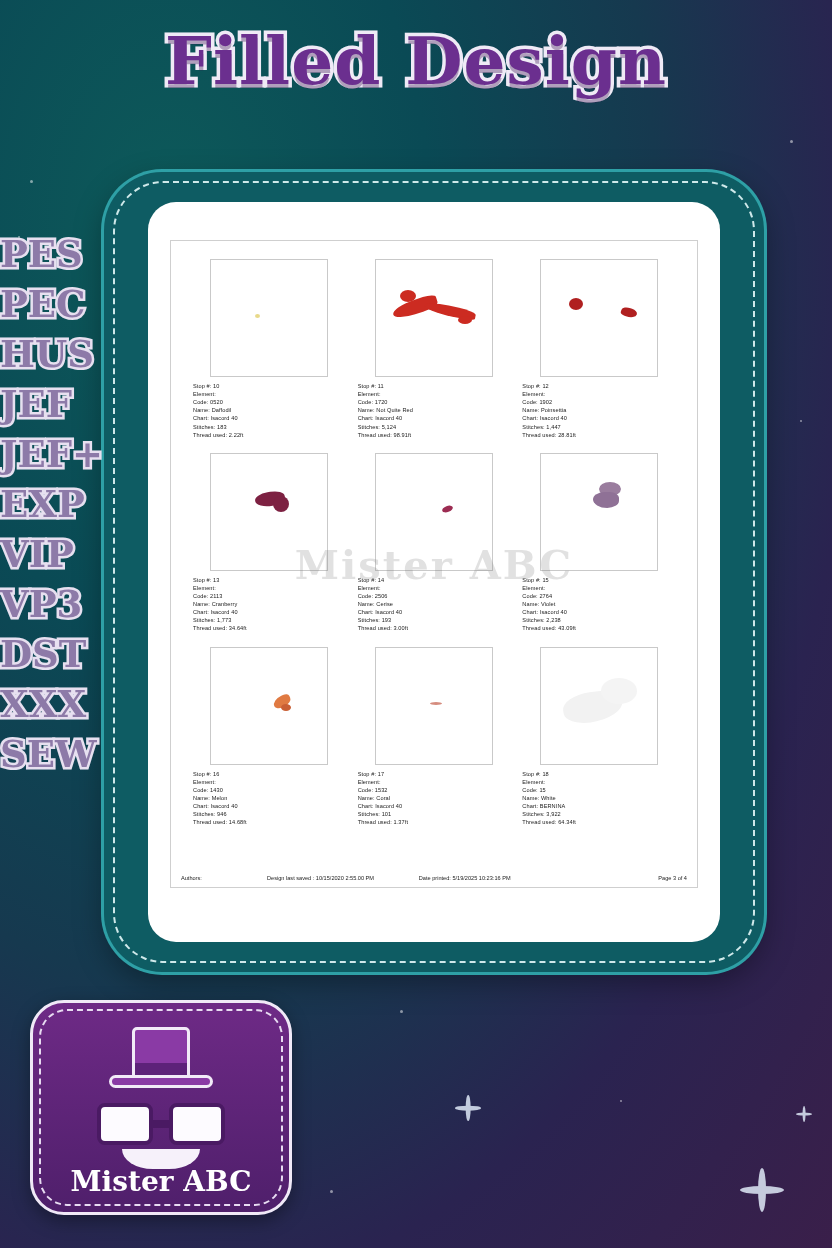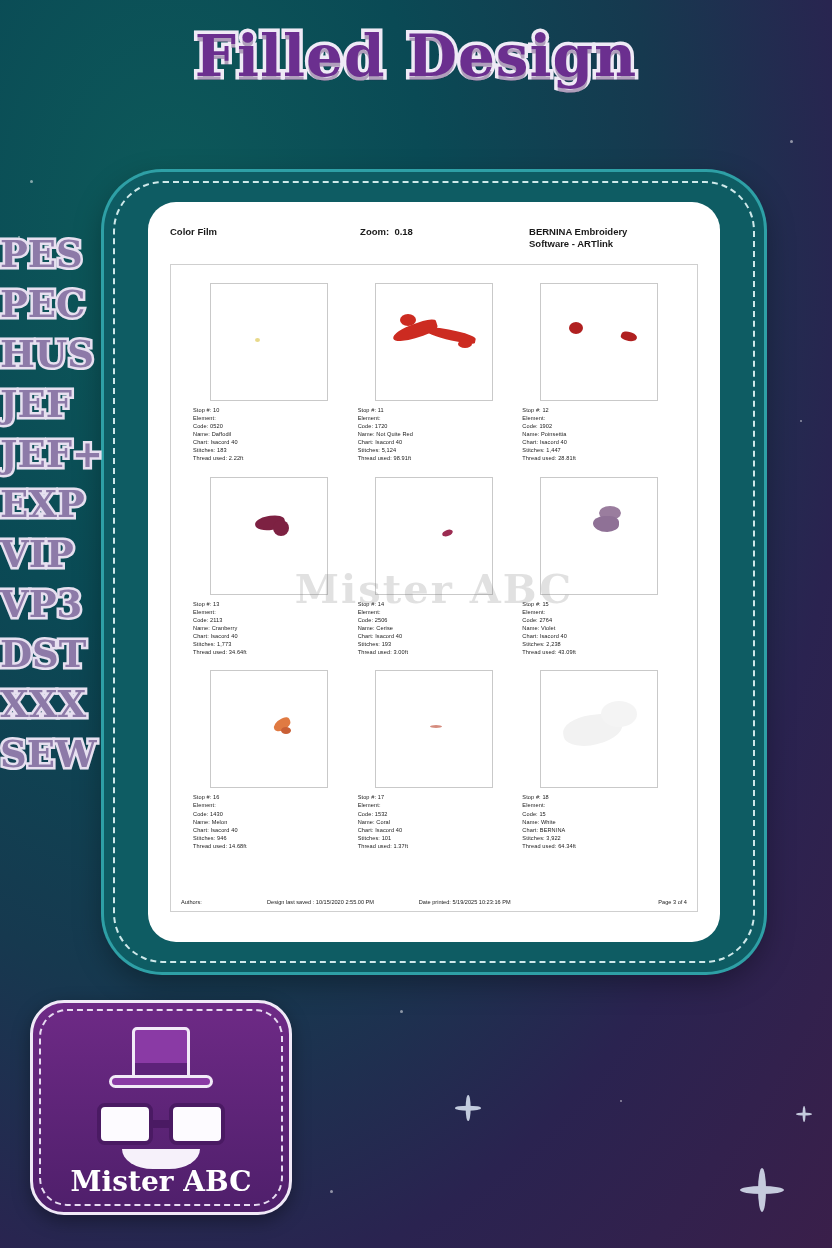--- a/index.html
+++ b/index.html
@@ -22,21 +22,21 @@
   }
   .star4::before{ width:100%; height:18%; border-radius:50%; }
   .star4::after{ width:18%; height:100%; border-radius:50%; }
 
   
   .title {
     position:absolute; left:0; right:0; top:22px;
     text-align:center;
     font-family: "DejaVu Serif", serif;
     font-weight:bold;
-    font-size:58px;
+    font-size:66px;
     letter-spacing:1px;
     color:#6b2f8f;
     -webkit-text-stroke: 7px #efeaf6;
     paint-order: stroke fill;
     text-shadow: 0 4px 0 rgba(60,20,80,.35);
   }
 
   
   .formats {
     position:absolute; left:-4px; top:236px; width:110px;
@@ -178,29 +178,20 @@
   <div>XXX</div>
   <div>SEW</div>
 </div>
 
 <div class="frame">
   <div class="frame-inner-dash"></div>
 
   <div class="sheet">
     <div class="doc">
 
-      <div class="doc-head">
-        <div class="dh-left">Color Film</div>
-        <div class="dh-mid">
-          <span>Zoom:</span>
-          &nbsp;<span>0.18</span>
-        </div>
-        <div class="dh-right" style="white-space:pre-line;"><span>BERNINA Embroidery
-Software - ARTlink</span></div>
-      </div>
 
       <div class="page-body">
 
         <div class="watermark">Mister ABC</div>
 
         <div class="grid">
 
           <div class="cell">
             <div class="thumb">
               <div class="blob" style="left:44px;top:54px;width:5px;height:4px;background:#e8d98a;border-radius:50%;"></div>

